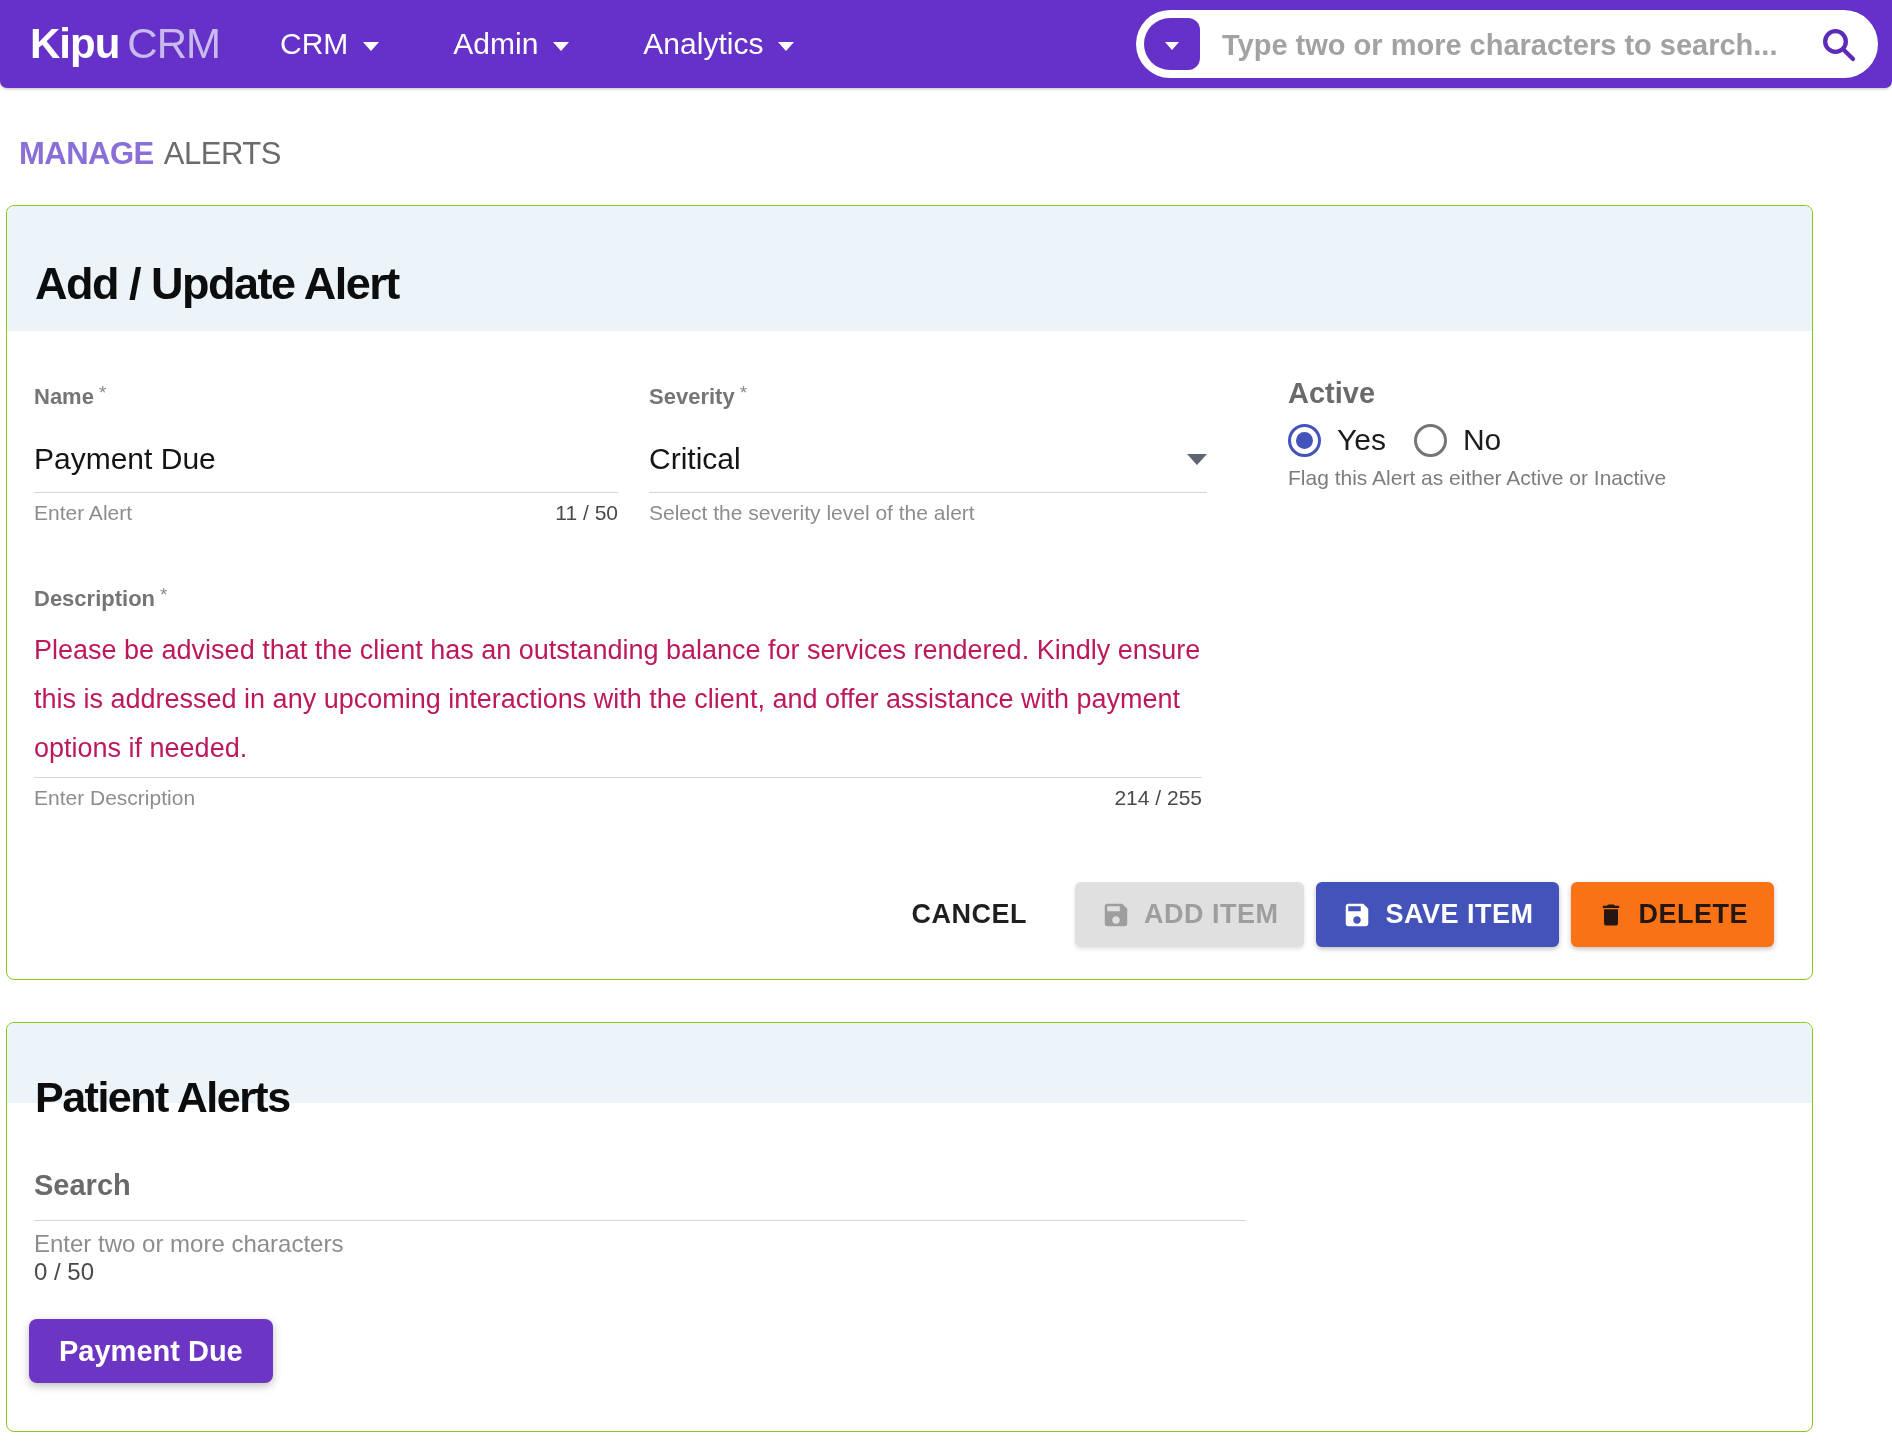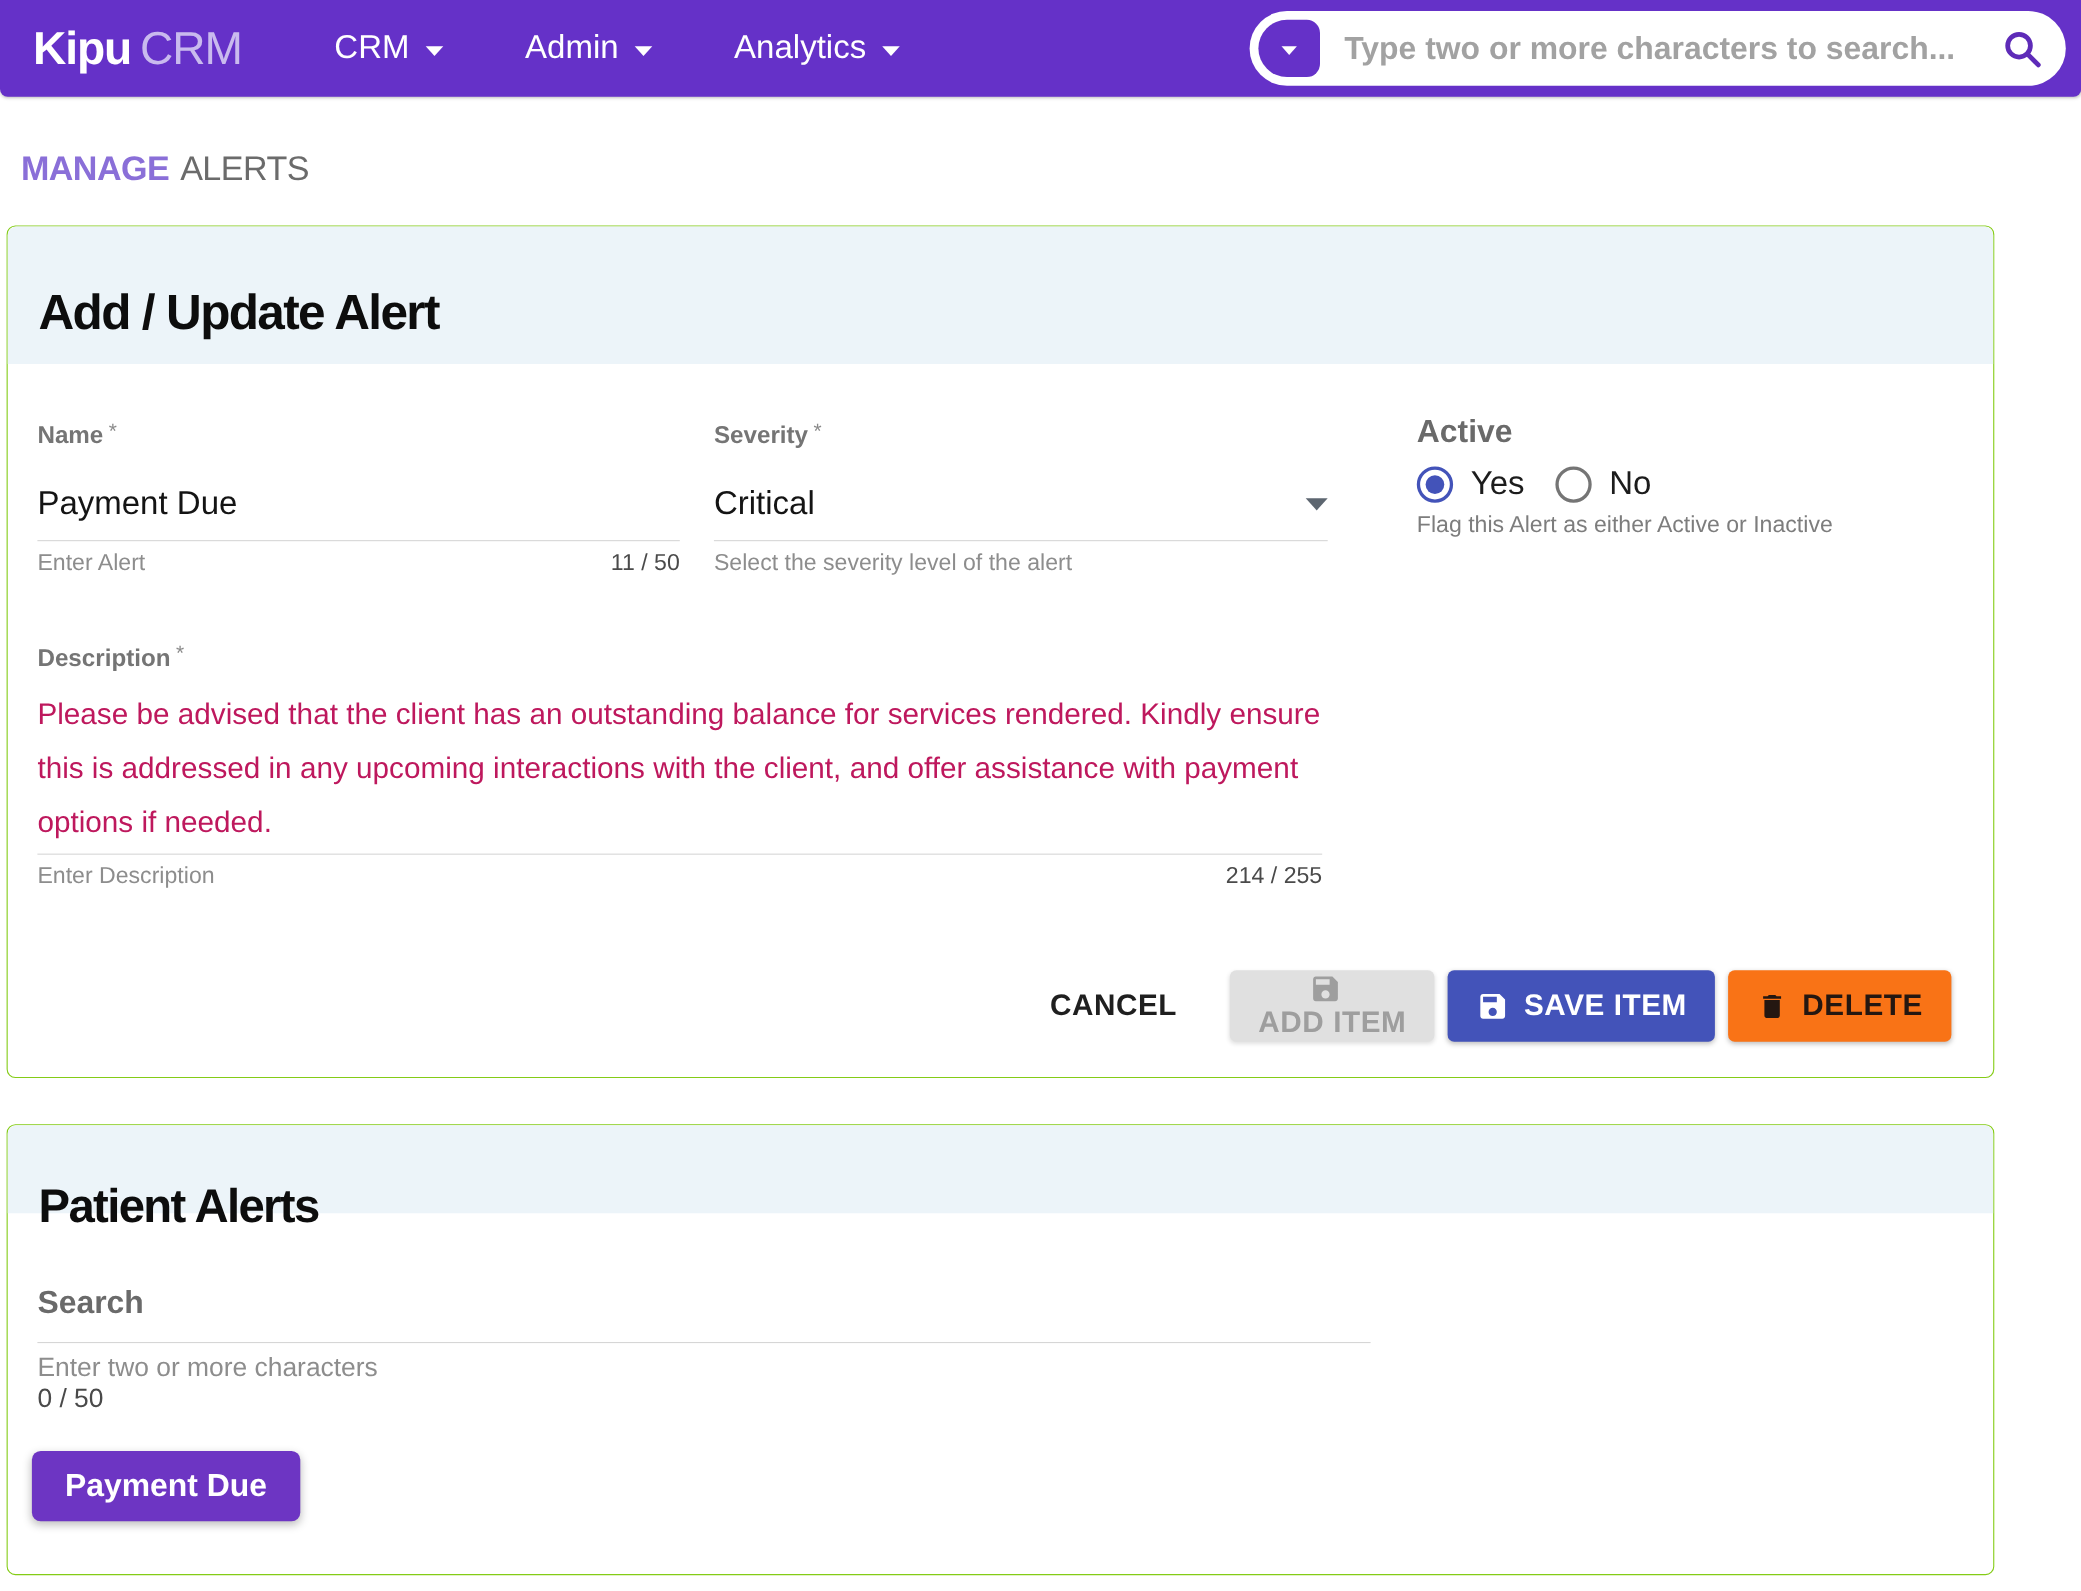--- a/index.html
+++ b/index.html
@@ -1,20 +1,20 @@
 <!DOCTYPE html>
 <html><head>
 <meta charset="utf-8">
 <style>
   html,body{margin:0;padding:0;background:#fff;}
   body{width:1892px;height:1446px;position:relative;font-family:"Liberation Sans",sans-serif;overflow:hidden;}
 
   
   .navbar{position:absolute;left:0;top:0;width:100%;height:88px;background:#6531c8;
-          border-radius:0 0 7px 7px;display:flex;align-items:center;box-shadow:0 1px 3px rgba(0,0,0,.25);gap:24px;}
+          border-radius:0 0 7px 7px;display:flex;align-items:center;box-shadow:0 1px 3px rgba(0,0,0,.25);}
   .brand{margin-left:30px;font-size:42px;letter-spacing:-1px;white-space:nowrap;}
   .brand-bold{color:#ffffff;font-weight:700;}
   .brand-light{color:#c9baee;font-weight:400;margin-left:8px;}
   .nav-items{display:flex;margin-left:60px;gap:74px;}
   .nav-item{color:#fff;font-size:30px;display:flex;align-items:center;gap:15px;cursor:pointer;}
   .caret-white{width:0;height:0;border-left:8px solid transparent;border-right:8px solid transparent;border-top:9px solid #fff;margin-top:4px;}
 
   .search-pill{position:absolute;top:10px;right:14px;width:742px;height:68px;background:#fff;border-radius:34px;}
   .search-scope-chip{position:absolute;left:8px;top:8px;width:56px;height:52px;background:#6531c8;
           border-radius:26px 12px 12px 26px;display:flex;align-items:center;justify-content:center;cursor:pointer;}
@@ -74,21 +74,21 @@
   .desc-text{margin-top:14px;font-size:27px;color:#be185d;line-height:49px;}
   #desc-field .f-line{margin-top:4px;}
 
   
   .buttons-row{position:absolute;right:38px;top:676px;display:flex;align-items:center;gap:12px;}
   .btn{height:65px;border-radius:6px;display:flex;align-items:center;justify-content:center;
        font-size:27px;font-weight:700;letter-spacing:.5px;padding:0 26px;box-sizing:border-box;cursor:pointer;
        border:none;font-family:inherit;white-space:nowrap;}
   .btn svg{margin-right:13px;flex:none;}
   .btn-cancel{background:transparent;color:#1f1f1f;font-weight:600;padding:0 22px;margin-right:14px;}
-  .btn-add{background:#e0e0e0;color:#9e9e9e;box-shadow:0 2px 4px rgba(0,0,0,.12);flex-direction:column;}
+  .btn-add{background:#e0e0e0;color:#9e9e9e;box-shadow:0 2px 4px rgba(0,0,0,.12);}
   .btn-save{background:#4353b9;color:#fff;box-shadow:0 2px 5px rgba(0,0,0,.25);}
   .btn-delete{background:#f97316;color:#241711;box-shadow:0 2px 5px rgba(0,0,0,.25);}
 
   
   #alerts-search{position:absolute;left:27px;top:146px;width:1212px;}
   .search-label{font-size:29px;font-weight:700;color:#6a6a6a;}
   .search-line{border-bottom:1px solid #d6d6d6;margin-top:18px;}
   .search-helper-row{display:flex;justify-content:space-between;margin-top:9px;font-size:24px;color:#8d8d8d;flex-direction:column;}
   .search-counter{color:#4a4a4a;}
 

